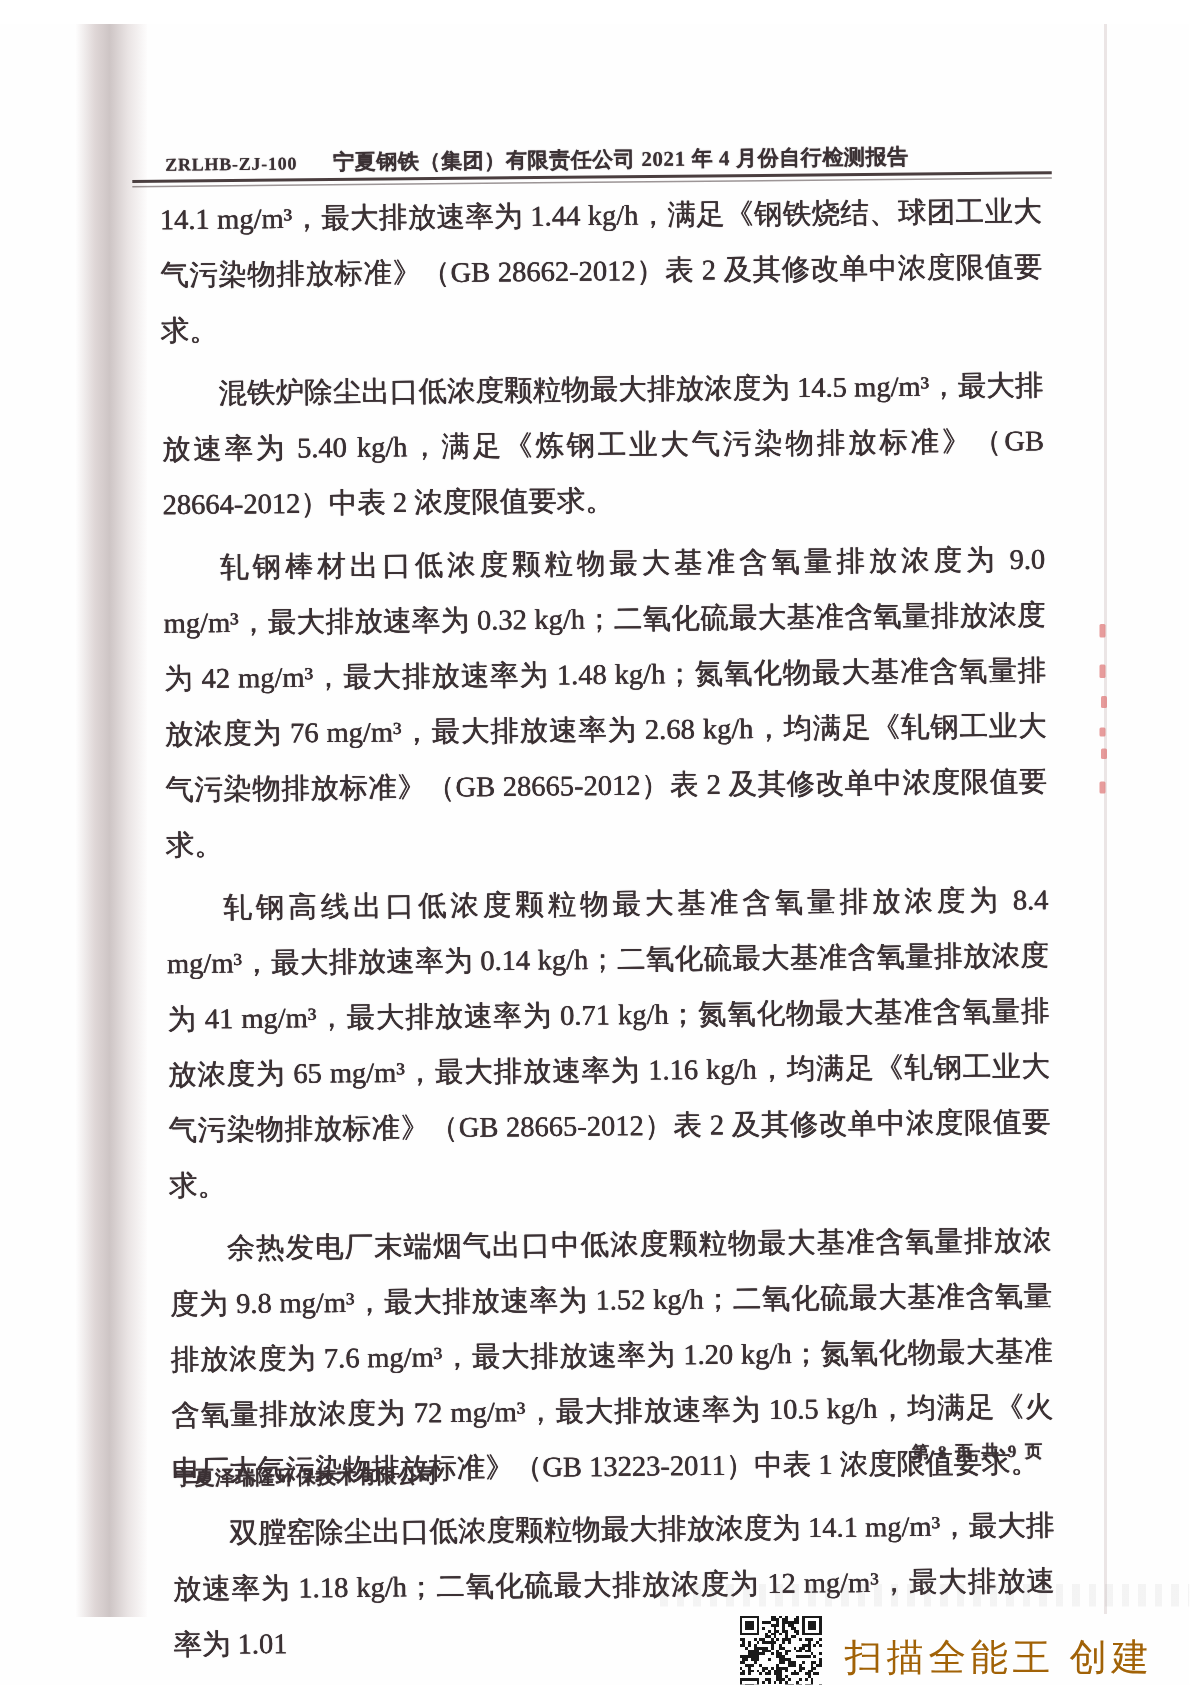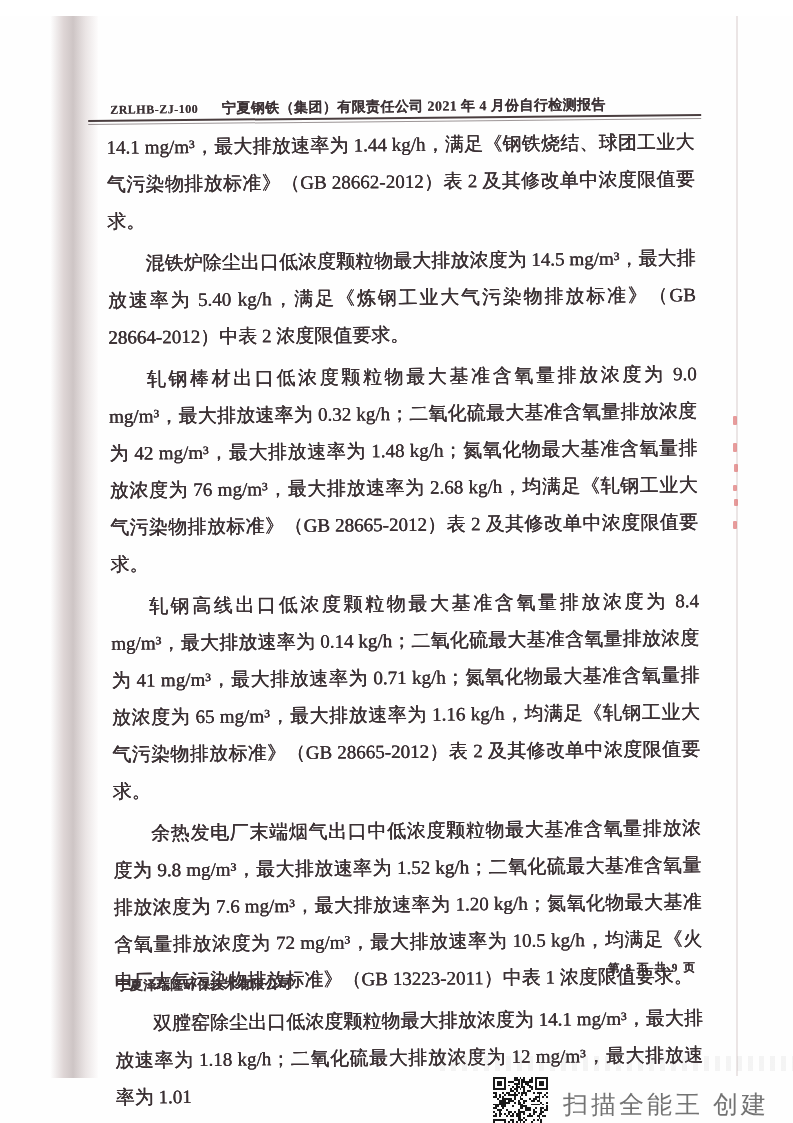--- a/index.html
+++ b/index.html
@@ -82,21 +82,21 @@
   }
 
   
   .camscanner{
     position:absolute;left:493px;top:1061px;
     display:flex;align-items:center;gap:15px;
   }
   .qr{width:55px;height:55px;display:block;}
   .camscanner-label{
     font-family:"Liberation Sans", sans-serif;
-    font-size:25px;color:#737373;letter-spacing:3px;white-space:nowrap;
+    font-size:25px;color:#a16207;letter-spacing:3px;white-space:nowrap;
   }
 </style>
 </head>
 <body>
 
 <div class="canvas">
 
   <div class="left-edge-shadow"></div>
   <div class="right-edge-line"></div>
 

